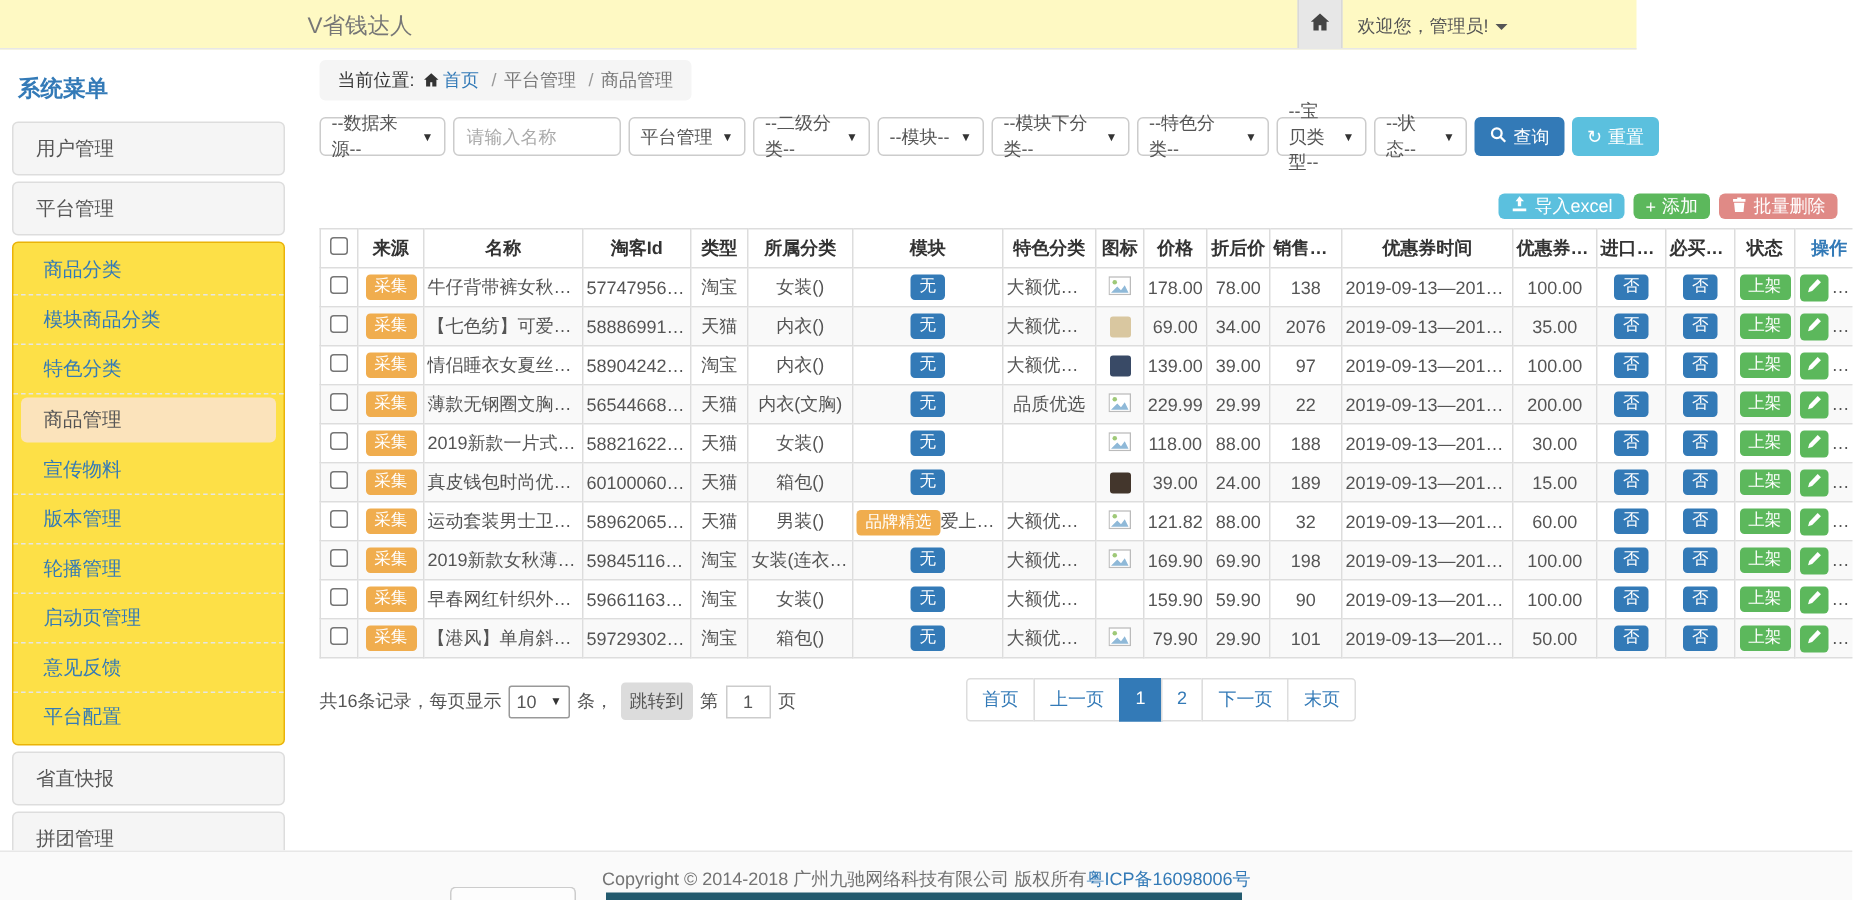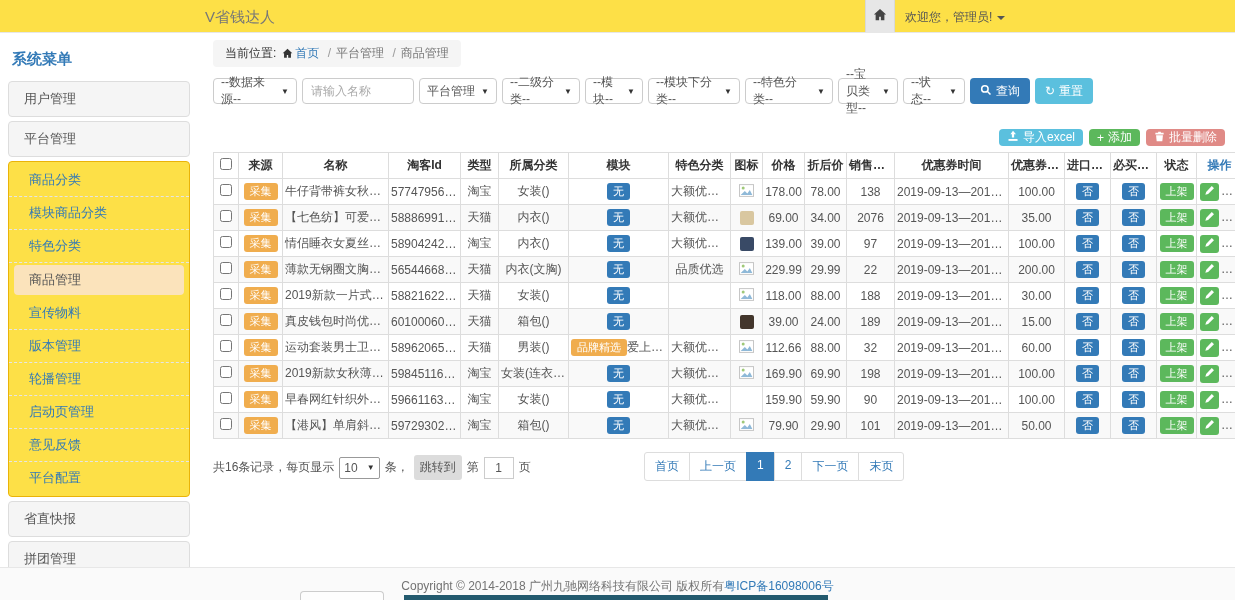--- a/index.html
+++ b/index.html
@@ -1,19 +1,19 @@
 <!DOCTYPE html>
 <html><head>
 <meta charset="utf-8">
 <style>
   *{box-sizing:border-box;margin:0;padding:0}
   html,body{width:1235px;height:600px}
   body{font-family:"Liberation Sans","DejaVu Sans",sans-serif;font-size:12px;color:#333;background:#fff;position:relative;overflow:hidden}
   
-  .topbar{position:absolute;top:0;left:0;width:1235px;height:33px;background:#fde047;border-bottom:1px solid #e7e7e7;z-index:3}
+  .topbar{position:absolute;top:0;left:0;width:1091px;height:33px;background:#fef9c3;border-bottom:1px solid #e7e7e7;z-index:3}
   .topbar-title{position:absolute;left:205px;top:8px;font-size:15px;color:#777}
   .home-btn{position:absolute;left:865px;top:0;width:30px;height:32px;background:#e7e7e7;border-left:1px solid #d8d8d8;border-right:1px solid #d8d8d8;display:flex;align-items:center;justify-content:center;cursor:pointer}
   .welcome{position:absolute;left:905px;top:9px;color:#555;cursor:pointer}
   .caret{display:inline-block;border-top:4px solid #555;border-left:4px solid transparent;border-right:4px solid transparent;margin-left:5px;vertical-align:middle}
   
   .sidebar{position:absolute;left:8px;top:36px;width:182px;height:531px;overflow:hidden}
   .sidebar-title{color:#337ab7;font-size:15px;font-weight:bold;padding:14px 4px 12px}
   .side-group{background:#f5f5f5;border:1px solid #ddd;border-radius:4px;padding:8px 15px;color:#555;font-size:13px;margin-bottom:4px;cursor:pointer}
   .side-sub-wrap{border:1px solid #eab308;border-radius:4px;background:#fde047;margin-bottom:4px;padding:2px 0}
   .side-sub{padding:7px 8px 7px 20px;color:#337ab7;font-size:13px;border-bottom:1px dashed #e5e5e5;cursor:pointer}
@@ -123,21 +123,21 @@
       </div>
       <input class="txt" placeholder="请输入名称" style="">
       <div class="sel" style="width: 78px;">
         <span>平台管理</span>
         <span class="sel-caret">▼</span>
       </div>
       <div class="sel" style="width: 78px;">
         <span>--二级分类--</span>
         <span class="sel-caret">▼</span>
       </div>
-      <div class="sel" style="width: 58px;">
+      <div class="sel" style="width: 71px;">
         <span>--模块--</span>
         <span class="sel-caret">▼</span>
       </div>
       <div class="sel" style="width: 92px;">
         <span>--模块下分类--</span>
         <span class="sel-caret">▼</span>
       </div>
       <div class="sel" style="width: 88px;">
         <span>--特色分类--</span>
         <span class="sel-caret">▼</span>
@@ -421,21 +421,21 @@
           <td>589620659791</td>
           <td>天猫</td>
           <td>男装()</td>
           <td><span class="badge orange">品牌精选</span><span>爱上运动</span></td>
           <td>大额优惠券</td>
           <td><span><svg width="15" height="13" viewBox="0 0 18 15">
                 <rect x="0.5" y="0.5" width="17" height="14" fill="#fff" stroke="#bbb"></rect>
                 <circle cx="5" cy="4.6" r="1.8" fill="#9fc978"></circle>
                 <path d="M2 13l5-5 3 3 3-4 3 6z" fill="#8fb9d8"></path>
               </svg></span></td>
-          <td>112.66</td>
+          <td>121.82</td>
           <td>88.00</td>
           <td>32</td>
           <td>2019-09-13—2019-09-15</td>
           <td>60.00</td>
           <td><span class="badge blue">否</span></td>
           <td><span class="badge blue">否</span></td>
           <td><span class="badge green">上架</span></td>
           <td><button class="op-btn op-edit">
               <span><svg width="11" height="11" viewBox="0 0 16 16" fill="#fff">
                   <path d="M11.3 1.5l3.2 3.2L6 13.2 2 14.3l1.1-4L11.3 1.5z"></path>

